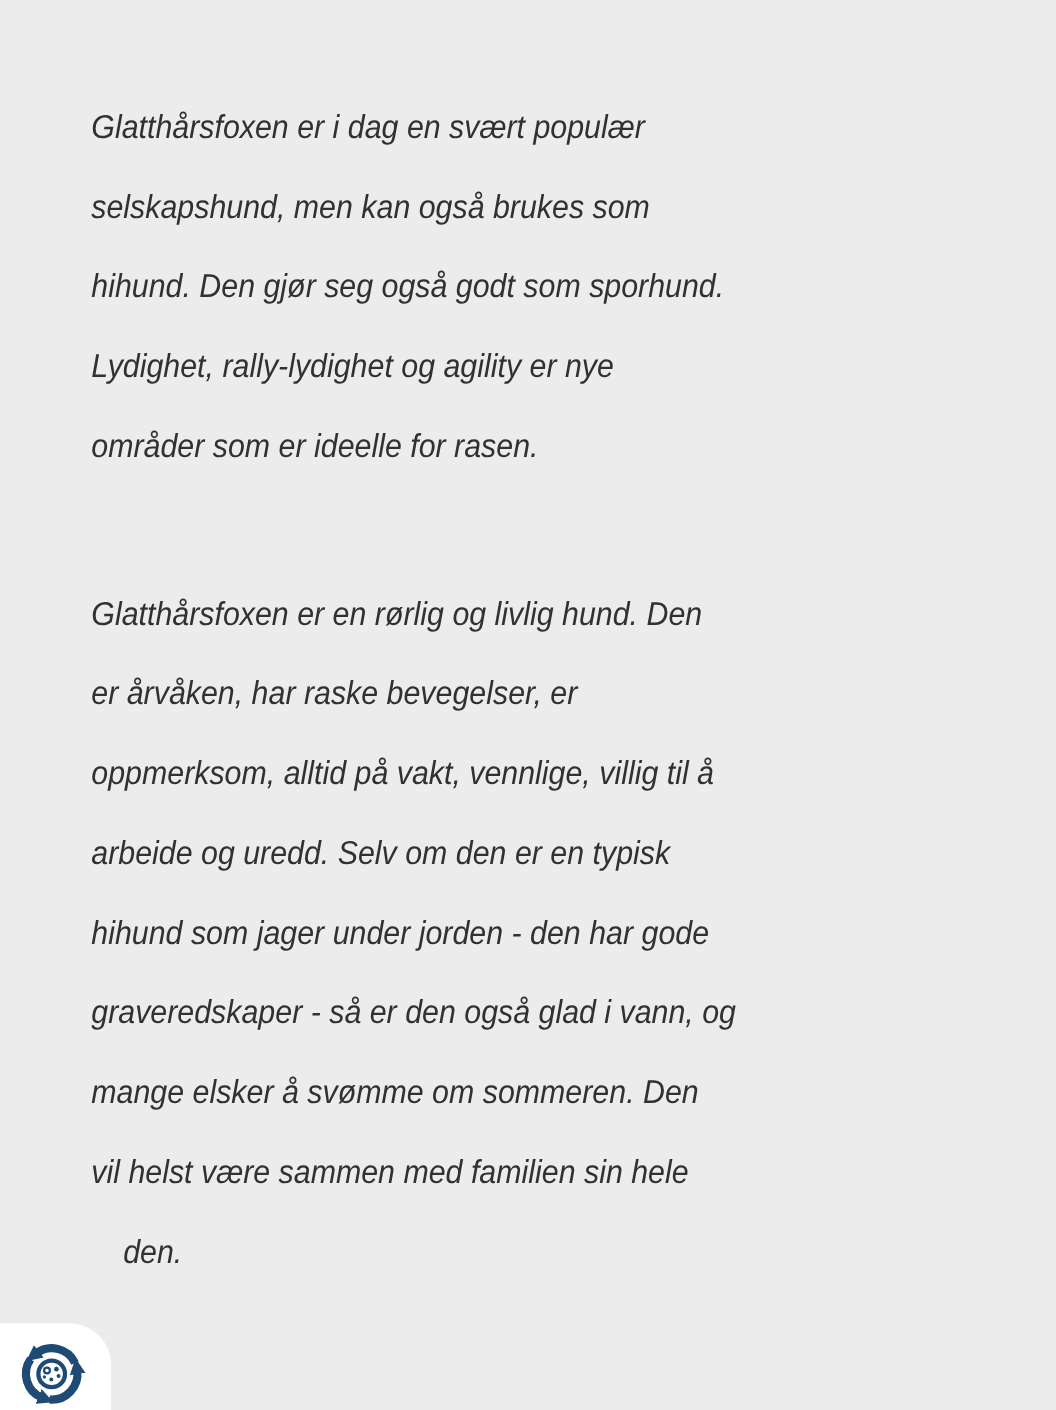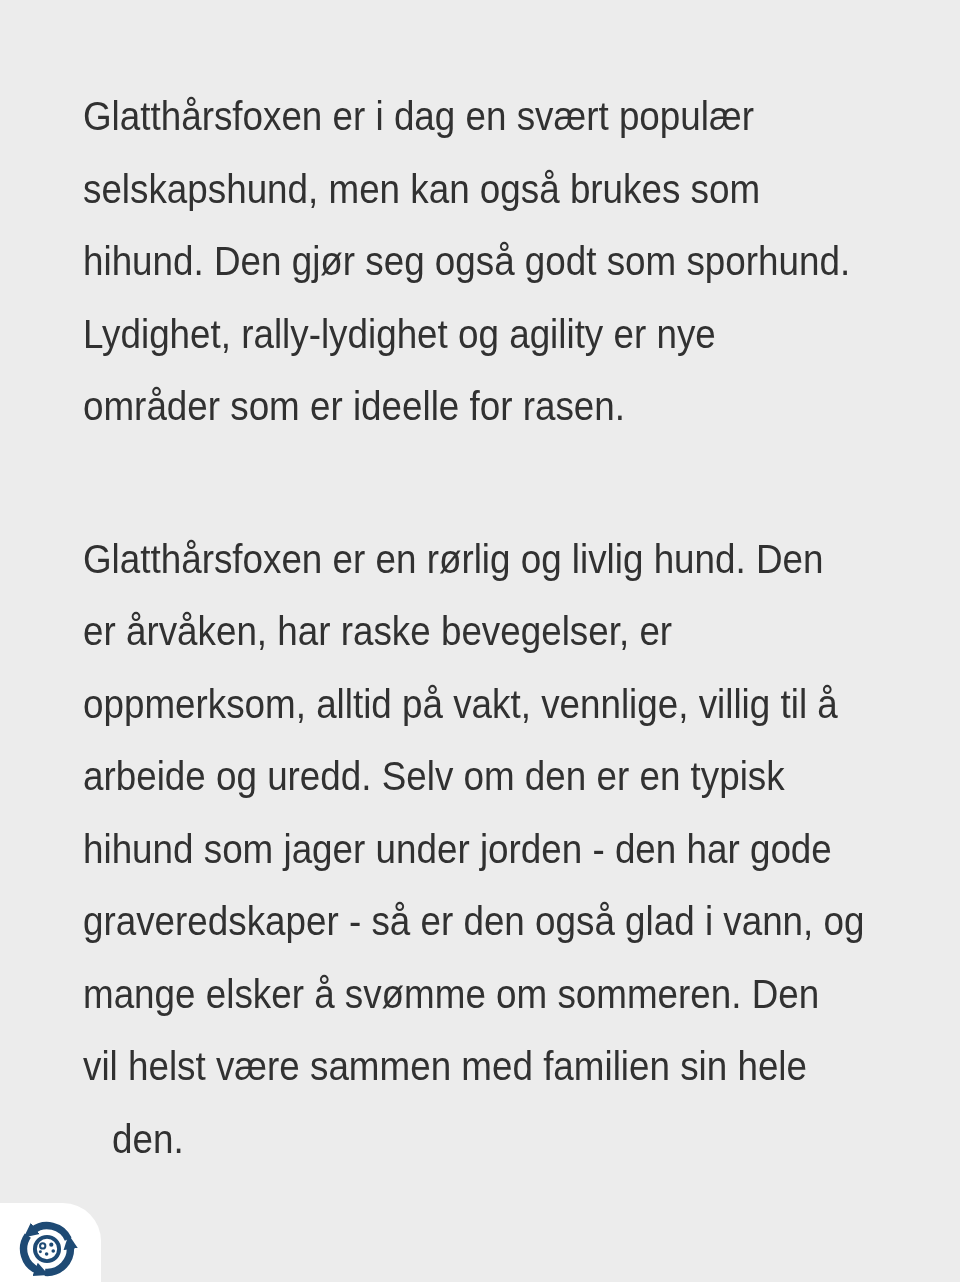--- a/index.html
+++ b/index.html
@@ -18,22 +18,23 @@
   h1.heading {
     margin: 0 0 45px 0;
     font-size: 61px;
     line-height: 67px;
     font-weight: 700;
     color: var(--heading-color, #252525);
     letter-spacing: 0;
     white-space: nowrap;
   }
   .paragraph {
-    font-size: 40px;
+    font-size: 30px;
     color: var(--text-color, #313131);
+    font-style: italic;
   }
   .paragraph .line {
     line-height: 72.5px;
     white-space: nowrap;
     transform: scaleX(0.92);
     transform-origin: 0 50%;
   }
   .paragraph + .paragraph { margin-top: 80px; }
   
   .paragraph:last-of-type .line:last-child { margin-left: 29px; }

